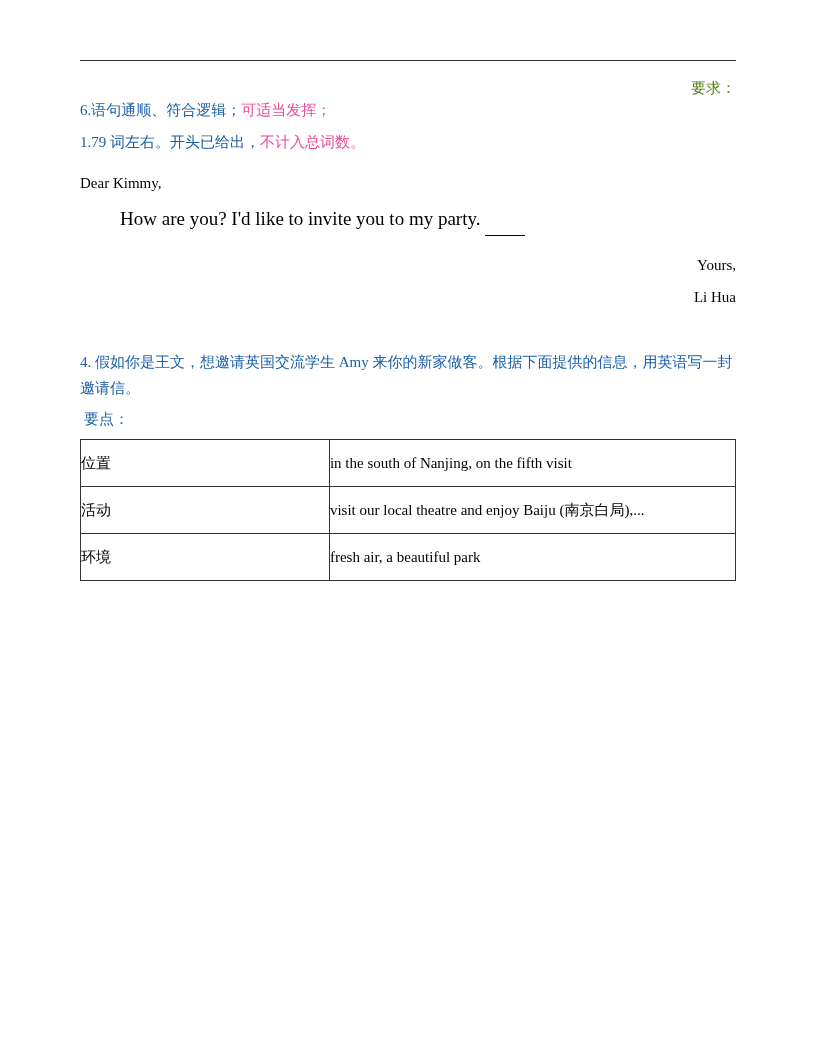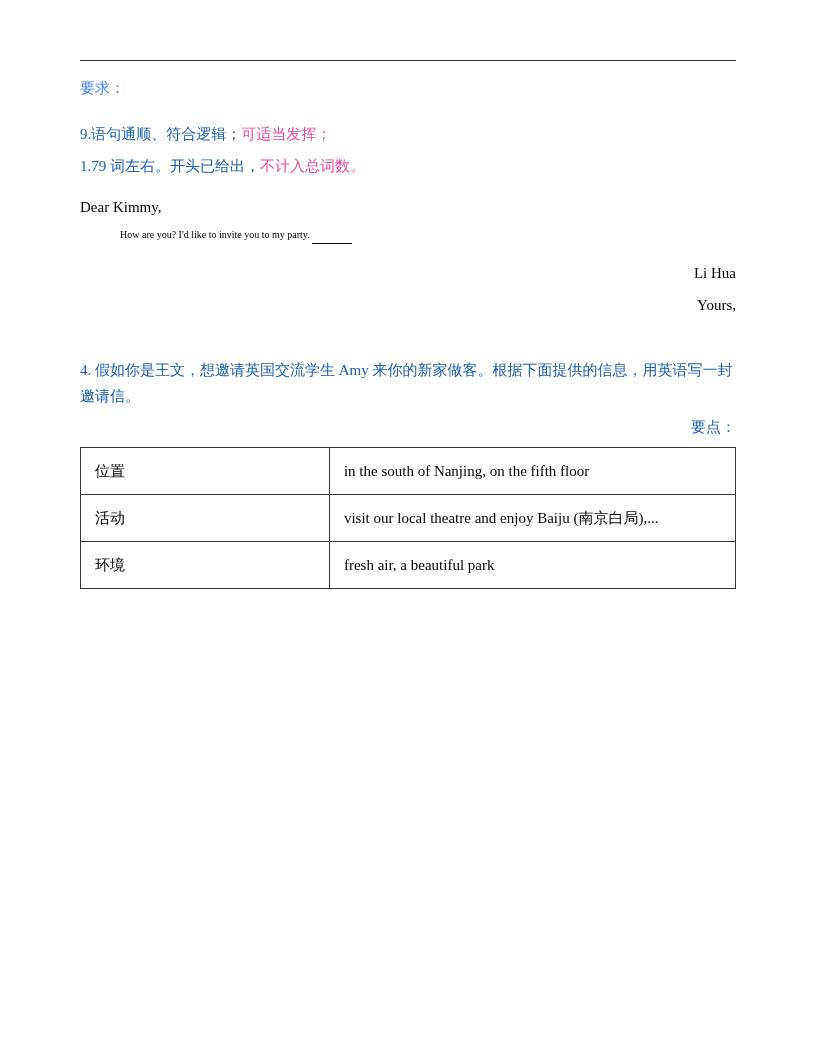--- a/index.html
+++ b/index.html
@@ -22,23 +22,24 @@
       border: none;
       border-top: 1.5px solid #333;
       margin-bottom: 18px;
     }
 
     .requirements-section {
       margin-bottom: 10px;
     }
 
     .req-title {
-      color: #3b82f6;
+      color: #4d7c0f;
       font-size: 15px;
-      margin-bottom: 24px;
+      margin-bottom: 0;
+      text-align: right;
     }
 
     .req-item {
       margin-bottom: 6px;
       font-size: 15px;
       line-height: 1.7;
     }
 
     .req-item .blue {
       color: #1a5fa8;
@@ -54,21 +55,21 @@
     }
 
     .dear-line {
       font-size: 15px;
       color: #000;
       margin-bottom: 10px;
     }
 
     .letter-body {
       margin-left: 40px;
-      font-size: 10px;
+      font-size: 19px;
       color: #000;
       margin-bottom: 14px;
       line-height: 1.8;
     }
 
     .letter-body .underline {
       display: inline-block;
       width: 40px;
       border-bottom: 1px solid #000;
       vertical-align: bottom;
@@ -90,33 +91,32 @@
     .question-header {
       font-size: 15px;
       line-height: 1.75;
       margin-bottom: 8px;
     }
 
     .yaodian {
       color: #1a5fa8;
       font-size: 15px;
       margin-bottom: 10px;
-      margin-left: 36px;
-      text-align: right;
+      margin-left: 4px;
     }
 
     table.info-table {
       border-collapse: collapse;
       width: 100%;
       margin-top: 4px;
     }
 
     table.info-table td {
       border: 1.5px solid #333;
-      padding: 10px 14px;
+      padding: 10px 0;
       vertical-align: top;
       font-size: 15px;
       line-height: 1.75;
       margin-left: 48px;
     }
 
     table.info-table td.label-cell {
       width: 38%;
       color: #000;
       font-family: "SimSun", "宋体", serif;
@@ -133,52 +133,52 @@
   </style>
 </head>
 <body>
 
 <hr class="top-divider">
 
 <div class="requirements-section">
   <div class="req-title">要求：</div>
 
   <div class="req-item">
-    <span class="blue">9.语句通顺、符合逻辑；</span><span class="red">可适当发挥；</span>
+    <span class="blue">6.语句通顺、符合逻辑；</span><span class="red">可适当发挥；</span>
   </div>
 
   <div class="req-item">
     <span class="blue">1.79 词左右。开头已给出，</span><span class="red">不计入总词数。</span>
   </div>
 </div>
 
 <div class="letter-section">
   <div class="dear-line">Dear Kimmy,</div>
   <div class="letter-body">
     <span>How are you? I'd like to invite you to my party.</span>&nbsp;<span class="underline"></span>
   </div>
   <div class="letter-sign">
+    <div>Yours,</div>
     <div>Li Hua</div>
-    <div>Yours,</div>
   </div>
 </div>
 
 <div class="question-section">
   <div class="question-header">
     <span class="blue-text">4.</span>
     <span class="blue-text">假如你是王文，想邀请英国交流学生 Amy 来你的新家做客。根据下面提供的信息，用英语写一封邀请信。</span>
   </div>
 
   <div class="yaodian">要点：</div>
 
   <table class="info-table">
     <tbody>
       <tr>
         <td class="label-cell">位置</td>
-        <td class="value-cell">in the south of Nanjing, on the fifth floor</td>
+        <td class="value-cell">in the south of Nanjing, on the fifth visit</td>
       </tr>
       <tr>
         <td class="label-cell">活动</td>
         <td class="value-cell">visit our local theatre and enjoy Baiju (南京白局),...</td>
       </tr>
       <tr>
         <td class="label-cell">环境</td>
         <td class="value-cell">fresh air, a beautiful park</td>
       </tr>
     </tbody>

